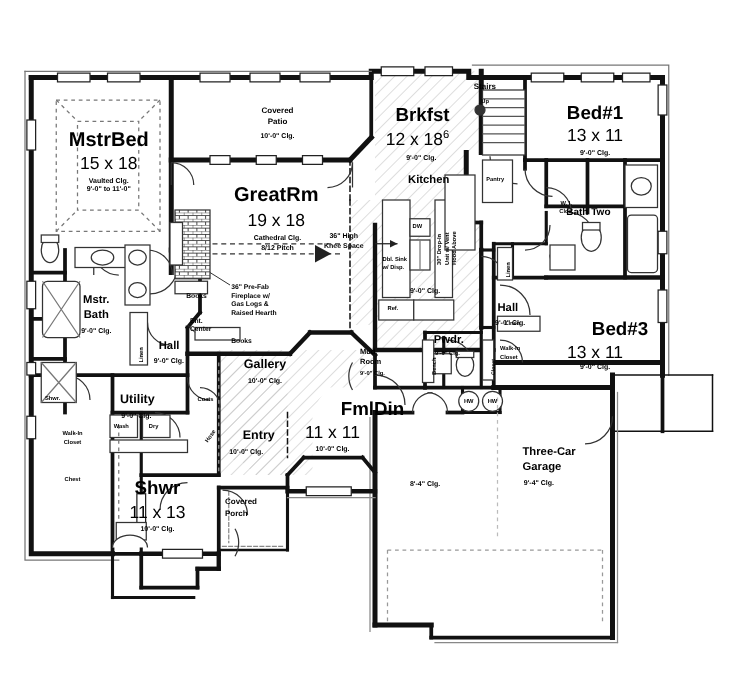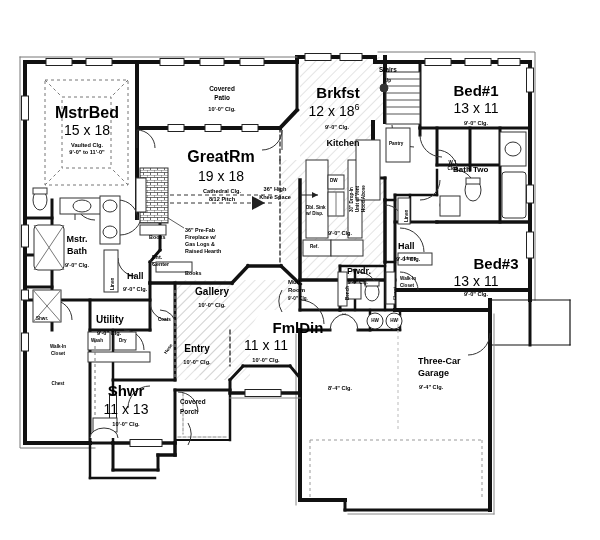--- a/index.html
+++ b/index.html
@@ -447,21 +447,21 @@
 <div class="lbl room-clg" style="left:97px; top:330px;">9'-0" Clg.</div>
 <div class="lbl micro" style="left:91px; top:338px;">Wash</div>
 <div class="lbl micro" style="left:119px; top:338px;">Dry</div>
 <div class="lbl micro vert" style="left:163px; top:352px; transform:rotate(-55deg);">Hose</div>
 
 <div class="lbl micro" style="left:158px; top:317px;">Coats</div>
 
 <div class="lbl small ctr" style="left:212px; top:288px; font-size:10px;">Gallery</div>
 <div class="lbl room-clg ctr" style="left:212px; top:302px;">10'-0" Clg.</div>
 
-<div class="lbl small ctr" style="left:197px; top:345px; font-size:10px;">Entry</div>
+<div class="lbl small ctr" style="left:197px; top:345px; font-size:10px;padding-left:20px;">Entry</div>
 <div class="lbl room-clg ctr" style="left:197px; top:359px;">10'-0" Clg.</div>
 
 <div class="lbl room-name ctr" style="left:266px; top:319px;margin-left:32px;">FmlDin</div>
 <div class="lbl room-dim ctr" style="left:266px; top:337px;">11 x 11</div>
 <div class="lbl room-clg ctr" style="left:266px; top:357px;">10'-0" Clg.</div>
 
 <div class="lbl room-name ctr" style="left:126px; top:382px;">Shwr</div>
 <div class="lbl room-dim ctr" style="left:126px; top:401px;">11 x 13</div>
 <div class="lbl room-clg ctr" style="left:126px; top:421px;">10'-0" Clg.</div>
 

